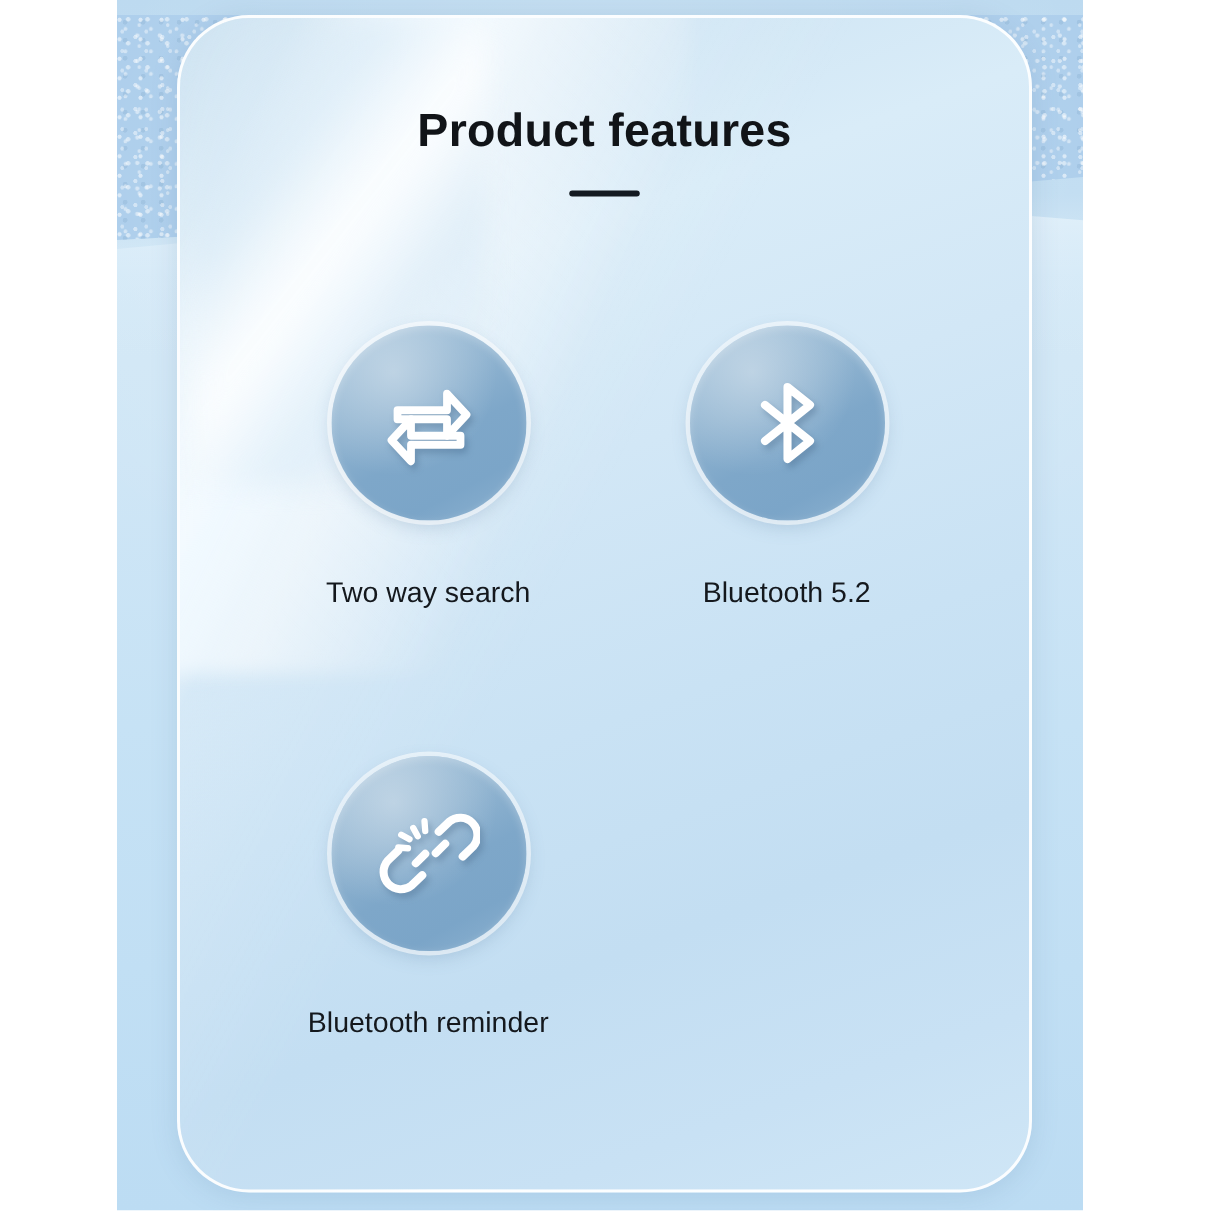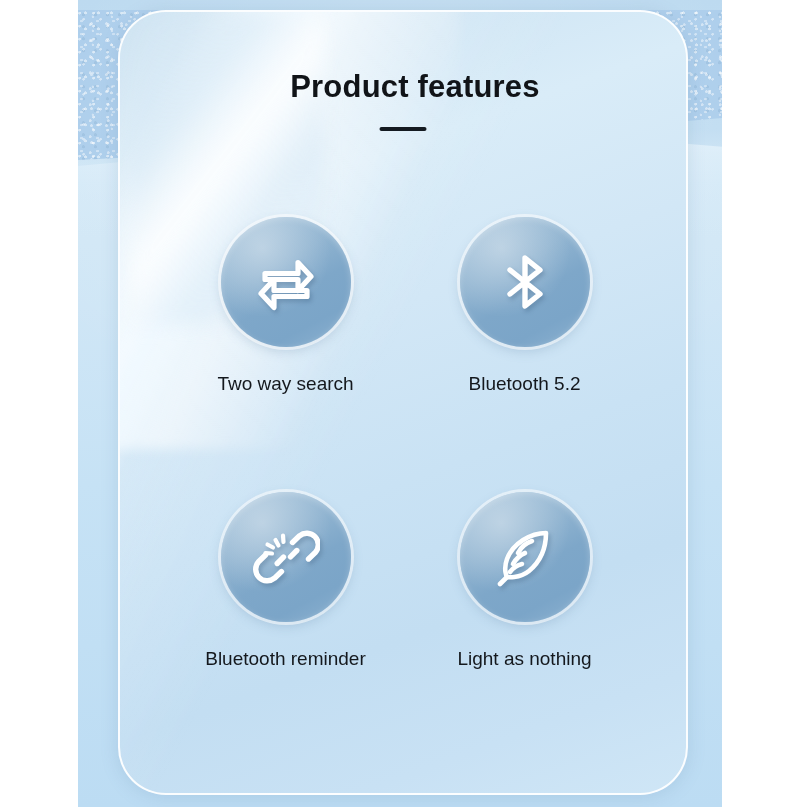--- a/index.html
+++ b/index.html
@@ -138,21 +138,21 @@
   }
   .card-inner {
     position: relative;
     width: 100%;
     height: 100%;
   }
 
   
   .title {
     position: absolute;
-    left: 12px;
+    left: 0;
     top: 57px;
     width: 100%;
     text-align: center;
     font-size: 31px;
     font-weight: bold;
     color: #111418;
     letter-spacing: .2px;
   }
   .title-rule {
     position: absolute;
@@ -204,21 +204,21 @@
       inset 0 2px 6px rgba(255,255,255,.25);
     display: flex;
     align-items: center;
     justify-content: center;
   }
   .circle svg {
     display: block;
     filter: drop-shadow(2px 3px 2px rgba(60,95,130,.35));
   }
   .cell-label {
-    margin-top: 26px;
+    margin-top: 38px;
     font-size: 19px;
     color: #14181d;
     white-space: nowrap;
   }
 </style>
 </head>
 <body>
 
 <div id="stage">
 
@@ -283,36 +283,20 @@
                     <path d="M15.5 21.5 L21 24.5"></path>
                     <path d="M31 12.5 L31.5 19"></path>
                     <path d="M13.5 30 L20 30.5"></path>
                   </g>
                 </svg>
               </span>
             </div>
             <div class="cell-label">Bluetooth reminder</div>
           </div>
 
-          <div class="cell">
-            <div class="circle">
-              <span>
-                <svg width="68" height="68" viewBox="0 0 68 68" fill="none">
-                  <g stroke="#ffffff" stroke-width="4.6" stroke-linecap="round" stroke-linejoin="round" fill="none">
-                    <path d="M55 10 C40 10 22 20 16 36 C12 47 16 54 16 54 C16 54 28 56 38 48 C50 38 55 24 55 10 Z"></path>
-                    <path d="M16 54 L9 61"></path>
-                    <path d="M27 30 C30 24 35 20 41 18"></path>
-                    <path d="M22 41 C25 36 29 32 34 30"></path>
-                    <path d="M19 49 C22 45 26 42 31 41"></path>
-                  </g>
-                </svg>
-              </span>
-            </div>
-            <div class="cell-label">Light as nothing</div>
-          </div>
 
         </div>
 
       </div>
     </div>
   </div>
 
 </div>
 
 </body></html>

